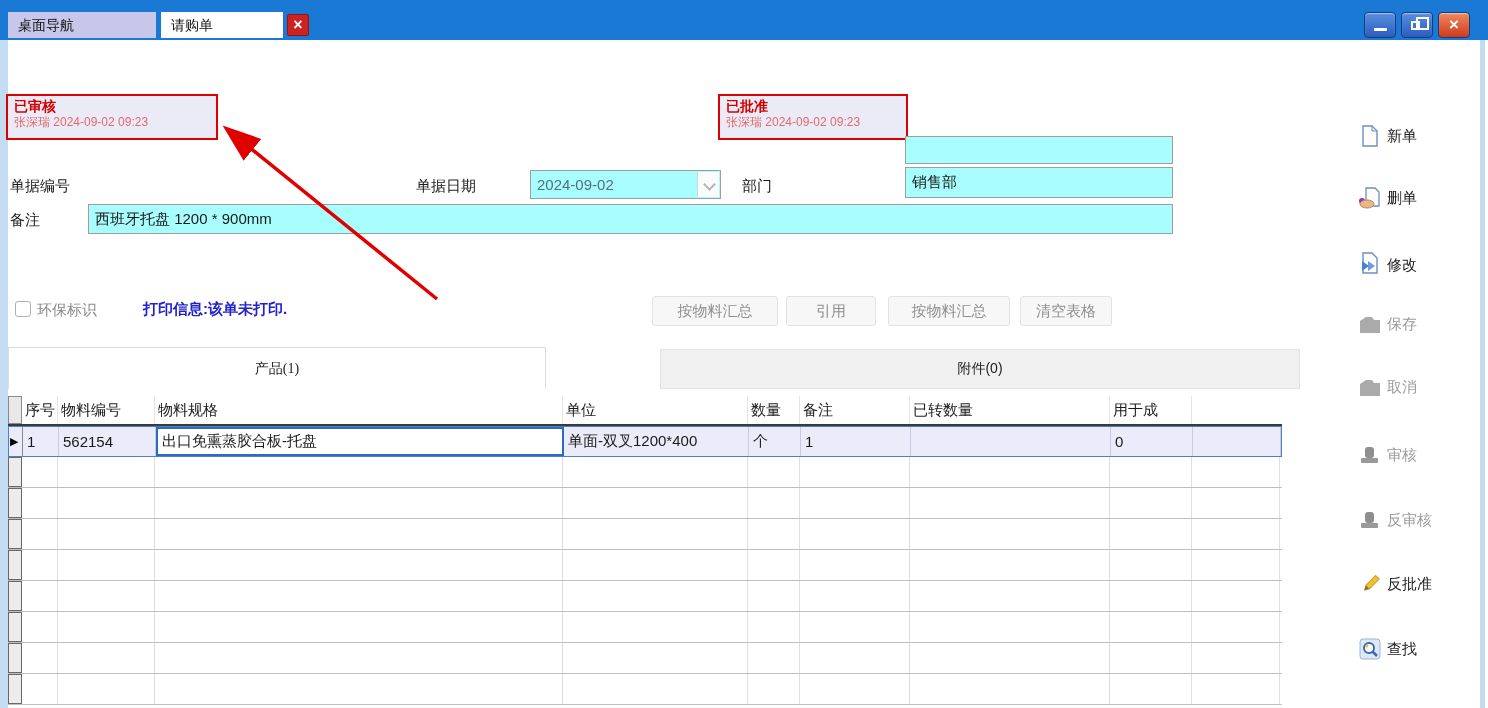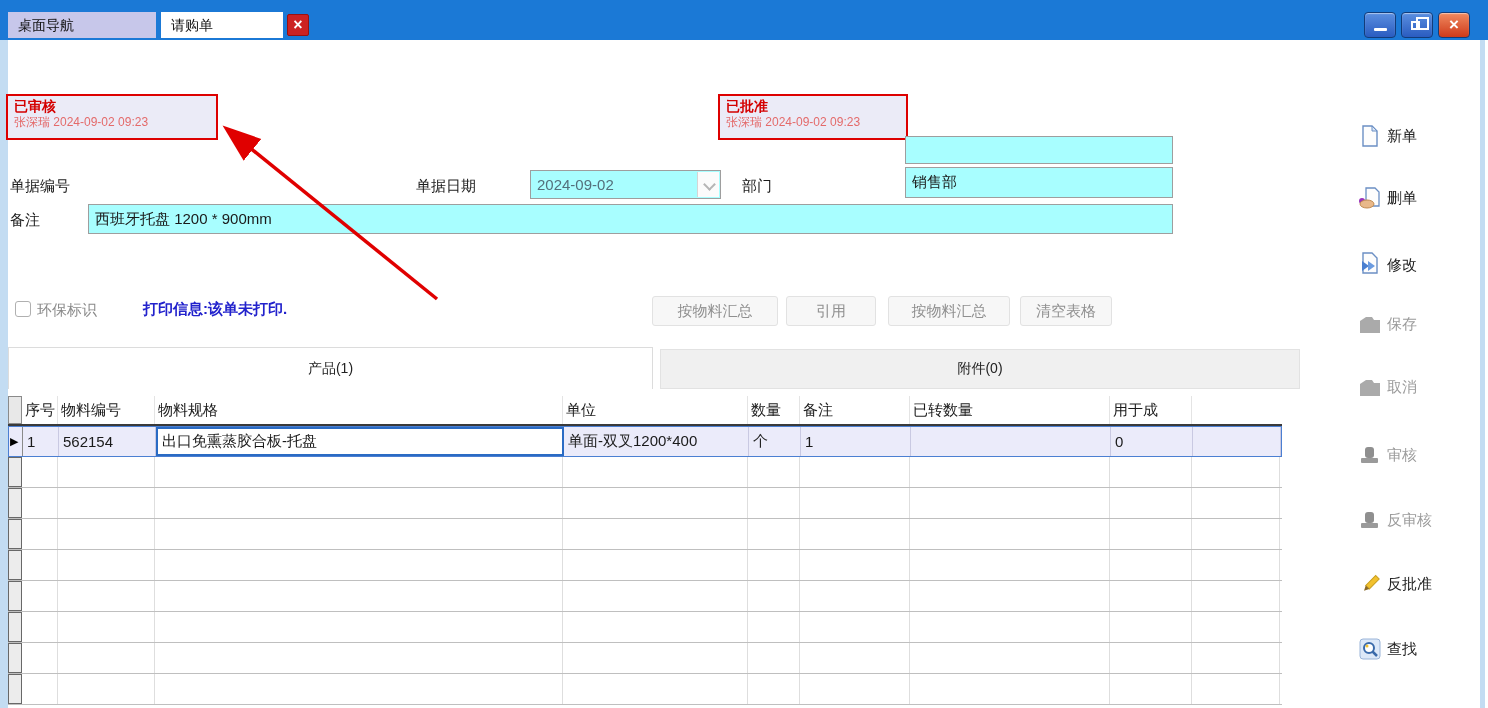--- a/index.html
+++ b/index.html
@@ -43,21 +43,21 @@
 
   
   .chk { position:absolute; left:15px; top:301px; width:16px; height:16px; border:1px solid #b0b0b0; border-radius:3px; background:#fff; }
   .chk-label { position:absolute; left:37px; top:301px; font-size:15px; color:#8a8a8a; }
   .print-info { position:absolute; left:143px; top:300px; font-size:15px; font-weight:bold; color:#2222cc; }
 
   .abtn { position:absolute; top:296px; height:30px; background:#f7f7f7; border:1px solid #e2e2e2; border-radius:3px; font-size:15px; color:#8f8f8f; display:flex; align-items:center; justify-content:center; }
 
   
   .dtab { position:absolute; font-size:14px; color:#222; display:flex; align-items:center; justify-content:center; }
-  .dtab.active { left:8px; top:347px; width:645px; height:42px; background:#ffffff; border:1px solid #dcdcdc; border-bottom:none; }
+  .dtab.active { left:8px; top:347px; width:538px; height:42px; background:#ffffff; border:1px solid #dcdcdc; border-bottom:none;font-family:Liberation Serif, serif; }
   .dtab.inactive { left:660px; top:349px; width:640px; height:40px; background:#f0f0f0; border:1px solid #e2e2e2; }
 
   
   .tablewrap { position:absolute; left:8px; top:396px; width:1274px; height:312px; overflow:hidden; background:#fff; }
   .trow { display:grid; grid-template-columns:14px 36px 97px 408px 185px 52px 110px 200px 82px 88px; }
   .trow.head { height:30px; border-bottom:2px solid #3a3a3a; }
   .trow.head .tcell { font-size:15px; color:#1a1a1a; display:flex; align-items:center; padding:0 3px; border-right:1px solid #e4e4e4; overflow:hidden; white-space:nowrap; }
   .trow.head .tcell.sel { background:#e8e8e8; border:1px solid #8a8a8a; }
   .trow.data1 { height:31px; background:#ebebfa; border:1px solid #4b7fd2; }
   .trow.data1 .tcell { font-size:15px; color:#1a1a1a; display:flex; align-items:center; padding:0 4px; border-right:1px solid #c9c9e2; overflow:hidden; white-space:nowrap; }

